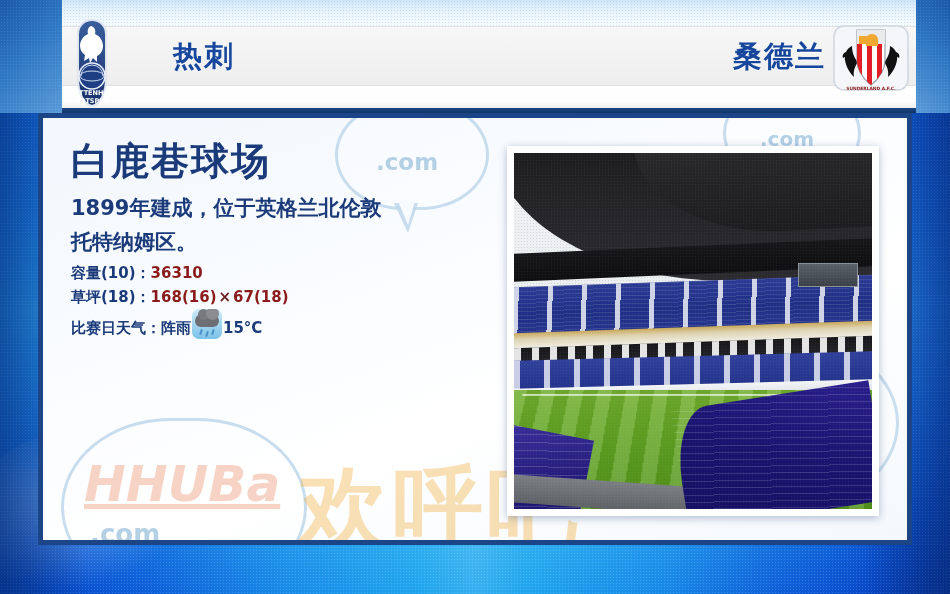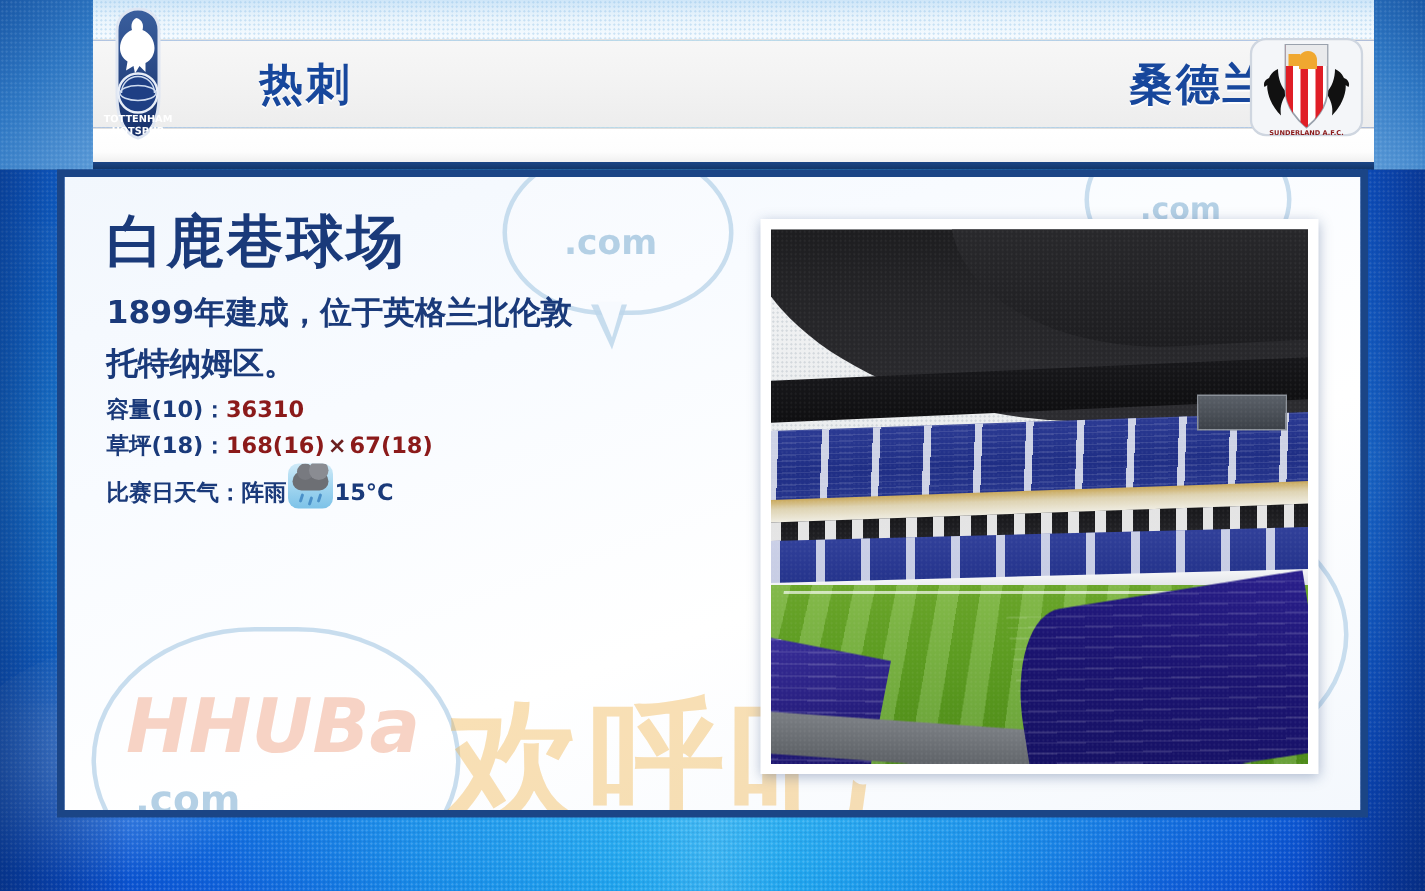--- a/index.html
+++ b/index.html
@@ -83,24 +83,24 @@
   }
   .hdr-blue-l .bg-dots,.hdr-blue-r .bg-dots{opacity:.6;}
 
   .team-name{
     position:absolute;top:28px;
     font-size:29px;font-weight:bold;letter-spacing:2px;
     color:#17479c;line-height:56px;
     text-shadow:0 1px 0 rgba(255,255,255,.9);
   }
   .team-home{left:150px;margin-left:23px;}
-  .team-away{right:104px;}
-
-  
-  .crest{position:absolute;top:4px;width:64px;height:90px;}
+  .team-away{right:124px;}
+
+  
+  .crest{position:absolute;top:18px;width:64px;height:90px;}
   .crest-home{left:60px;}
   .crest-away{right:40px;top:22px;height:72px;width:78px;}
 
   
   .card{
     position:absolute;left:38px;top:113px;width:874px;height:432px;
     border:5px solid #1b4586;
     background:linear-gradient(160deg,#f2f7fd 0%,#f8fbff 30%,#ffffff 62%,#f4f8fd 100%);
     box-sizing:border-box;
     overflow:hidden;
@@ -116,20 +116,21 @@
   .wm-bubble .tail{
     position:absolute;width:0;height:0;
   }
   .wm-com{
     color:rgba(176,205,228,.95);font-weight:bold;
     font-family:"DejaVu Sans","Liberation Sans",sans-serif;
   }
   .wm-hhuba{
     color:rgba(244,196,178,.75);font-weight:bold;font-style:italic;
     font-family:"DejaVu Sans","Liberation Sans",sans-serif;
+    text-decoration:underline;
   }
   .wm-cn{
     color:rgba(234,120,90,.42);font-weight:bold;
     letter-spacing:4px;
   }
   .wm-cn2{color:rgba(240,178,70,.40);}
 
   
   .wmb1{left:292px;top:-18px;width:148px;height:104px;}
   .wmb1 .tail{left:56px;bottom:-26px;border-left:14px solid transparent;border-right:10px solid transparent;border-top:30px solid rgba(190,215,235,.85);}

